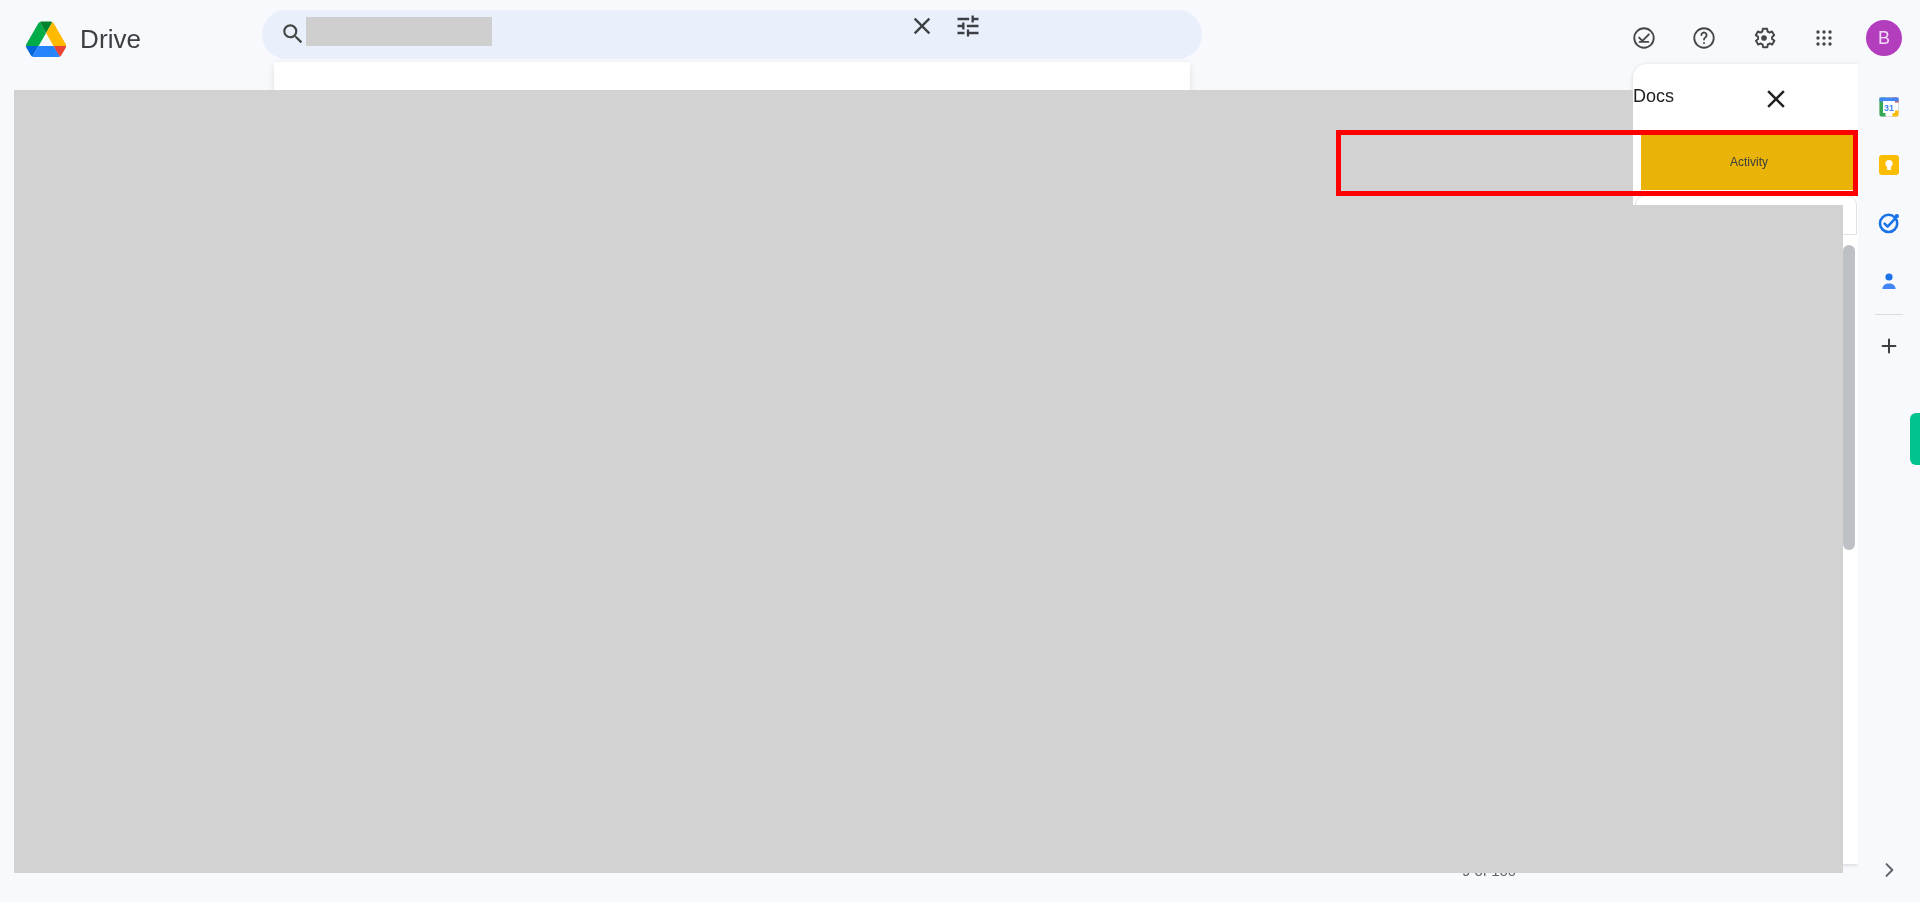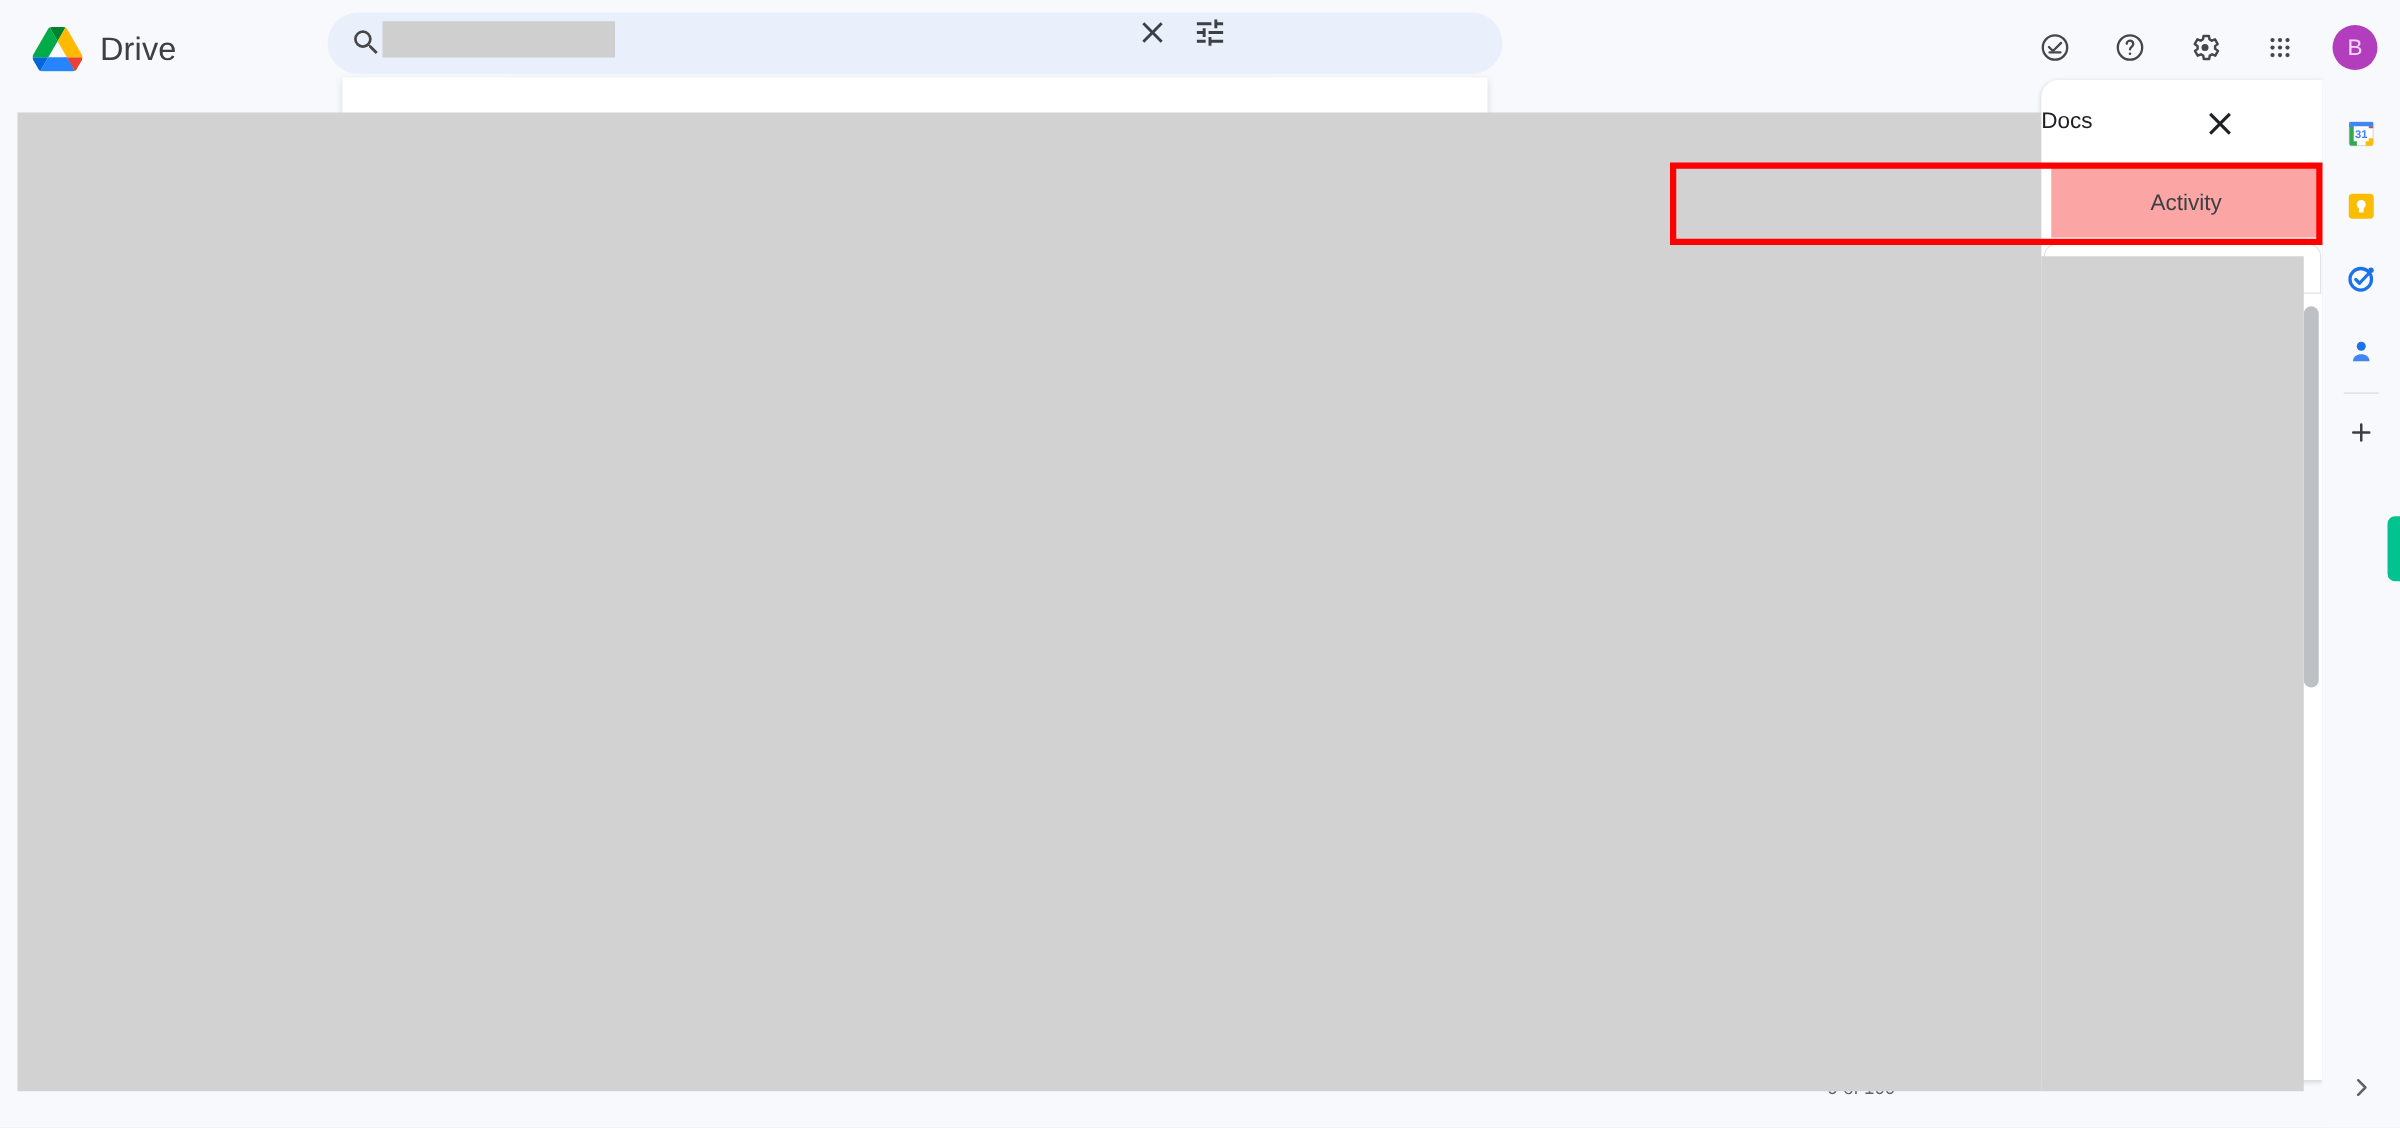--- a/index.html
+++ b/index.html
@@ -163,25 +163,25 @@
     position: absolute;
     left: 128px; top: 20px;
     width: 30px; height: 30px;
     cursor: pointer;
     color: #202124;
   }
   .panel-tab {
     position: absolute;
     left: 8px; top: 70px;
     width: 216px; height: 56px;
-    background: #fca5a5;
+    background: #eab308;
     display: flex;
     align-items: center;
     justify-content: center;
-    font-size: 18px;
+    font-size: 12px;
     color: #3c4043;
     cursor: pointer;
   }
   .panel-card {
     position: absolute;
     left: 2px; top: 131px;
     width: 222px; height: 40px;
     background: #ffffff;
     border: 1px solid #e0e2e4;
     border-radius: 10px 10px 0 0;

